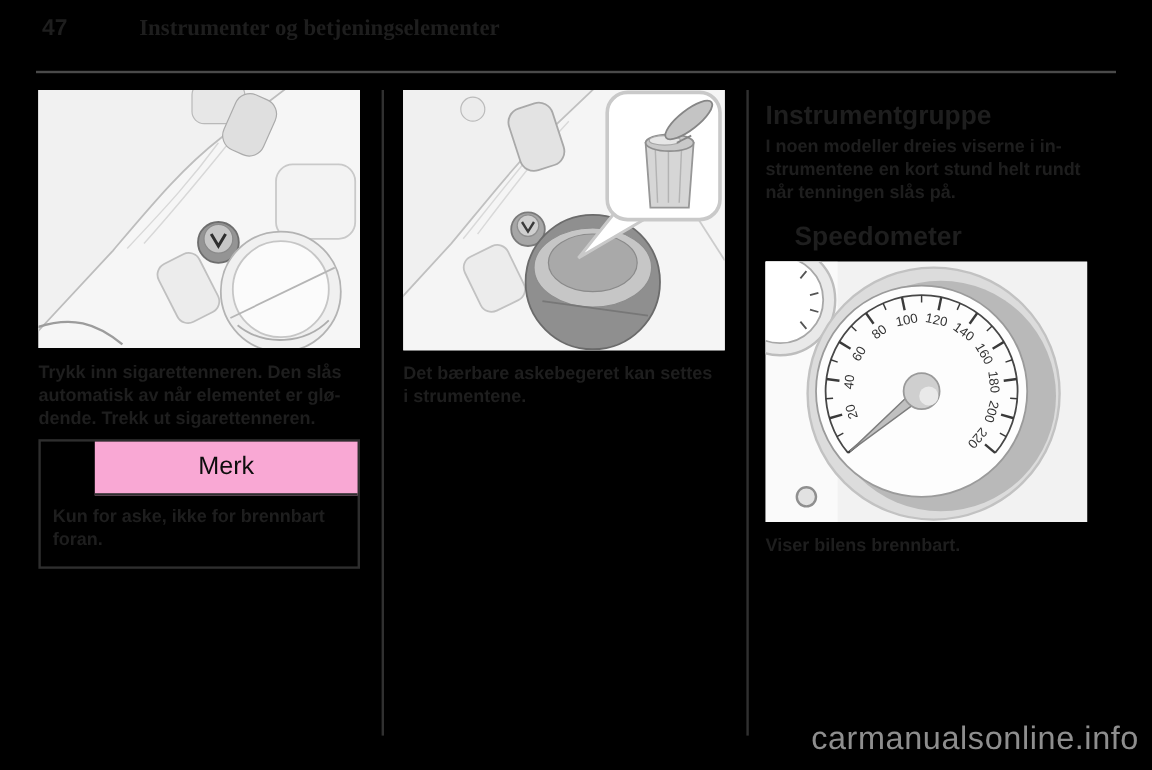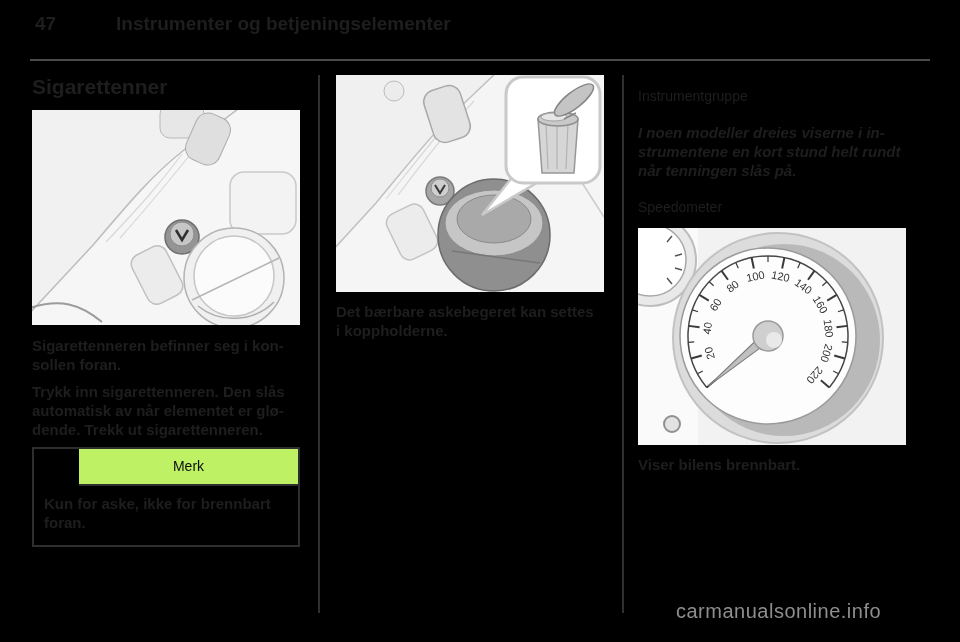--- a/index.html
+++ b/index.html
@@ -1,65 +1,64 @@
 <!DOCTYPE html>
 <html><head>
 <meta charset="utf-8">
 <title>Manual page</title>
 <style>
   * { margin:0; padding:0; box-sizing:border-box; }
   html,body { width:960px; height:642px; background:#000; overflow:hidden; }
   body { font-family:"Liberation Sans", sans-serif; color:#1e1e1e; position:relative; }
 
   .hdr-num   { position:absolute; left:35px;  top:13px; font-size:19px; font-weight:700; }
-  .hdr-title { position:absolute; left:116px; top:13px; font-size:19px; font-weight:700; }
+  .hdr-title { position:absolute; left:116px; top:13px; font-size:19px; font-weight:700;font-family:Liberation Serif, serif; }
   .hdr-rule  { position:absolute; left:30px;  top:59px; width:900px; height:2px; background:#4a4a4a; }
 
   .col  { position:absolute; top:75px; width:268px; }
   .col1 { left:32px; }
   .col2 { left:336px; }
   .col3 { left:638px; }
 
   .vdiv  { position:absolute; top:75px; width:2px; height:538px; background:#303030; }
   .vdiv1 { left:318px; }
   .vdiv2 { left:622px; }
 
   h1 { font-size:21px; line-height:24px; font-weight:700; margin:0 0 11px; white-space:pre-line; }
-  h2 { font-size:14px; line-height:22px; font-weight:400; }
+  h2 { font-size:22px; line-height:22px; font-weight:700; }
   p  { font-size:15px; line-height:19px; font-weight:700; white-space:pre-line; margin:0 0 8px; }
 
   figure { margin:0; }
   .fig   { display:block; background:#f6f6f6; }
   .fig1  { margin-bottom:11px; }
   .caption { margin-top:10px; }
 
   .sub1 { margin-top:10px; }
   .h2-aske { margin:13px 0 8px; }
-  .sub2 { margin-top:16px; margin-bottom:10px; }
+  .sub2 { margin-top:16px; margin-bottom:10px;margin-left:24px; }
 
   .merk { border:2px solid #2e2e2e; }
-  .merk-head { background:#bef264; color:#0d0d0d; text-align:center; font-size:14px; font-weight:400;
+  .merk-head { background:#f9a8d4; color:#0d0d0d; text-align:center; font-size:21px; font-weight:400;
                padding:9px 0 10px; border-bottom:2px solid #2e2e2e;margin-left:45px; }
   .merk-body { padding:8px 10px 13px; font-size:15px; font-weight:700; line-height:19px; white-space:pre-line; }
 
-  .watermark { position:absolute; left:676px; top:600px; font-size:20px; color:#8e8e8e;
+  .watermark { position:absolute; left:676px; top:600px; font-size:27px; color:#8e8e8e;
                letter-spacing:0.5px; font-weight:400; }
 </style>
 </head>
 <body>
 
 <div class="hdr-num">47</div>
 <div class="hdr-title">Instrumenter og betjeningselementer</div>
 <div class="hdr-rule"></div>
 
 <div class="vdiv vdiv1"></div>
 <div class="vdiv vdiv2"></div>
 
 <div class="col col1">
-  <h1>Sigarettenner</h1>
 
   <figure>
     <svg class="fig fig1" width="268" height="215" viewBox="0 0 268 215">
       <rect width="268" height="215" fill="#f6f6f6"></rect>
       <path d="M210,-4 L152,40 C120,65 96,94 62,134 L-4,205 L-4,-4 Z" fill="#f1f1f1" stroke="#bdbdbd" stroke-width="1.5"></path>
       <path d="M150,44 C128,74 108,96 74,132 M170,30 C146,60 120,92 88,128" fill="none" stroke="#d8d8d8" stroke-width="1.2"></path>
       <rect x="128" y="-6" width="44" height="34" rx="10" fill="#e7e7e7" stroke="#b9b9b9"></rect>
       <rect x="158" y="4" width="36" height="50" rx="13" transform="rotate(24 176 29)" fill="#dfdfdf" stroke="#ababab"></rect>
       <rect x="198" y="62" width="66" height="62" rx="14" fill="#f3f3f3" stroke="#c9c9c9" stroke-width="1.5"></rect>
       <rect x="106" y="138" width="38" height="54" rx="10" transform="rotate(-27 125 165)" fill="#ececec" stroke="#c0c0c0" stroke-width="1.5"></rect>
@@ -71,22 +70,20 @@
       <g>
         <circle cx="202" cy="168" r="50" fill="#f0f0f0" stroke="#b3b3b3" stroke-width="1.5"></circle>
         <circle cx="202" cy="166" r="40" fill="#fbfbfb" stroke="#c6c6c6" stroke-width="1.5"></circle>
         <path d="M160,190 L247,148" stroke="#b5b5b5" stroke-width="1.5"></path>
         <path d="M166,196 C188,214 222,212 242,192" fill="none" stroke="#adadad" stroke-width="1.5"></path>
       </g>
       <path d="M-2,198 C28,188 48,194 70,212" fill="none" stroke="#9c9c9c" stroke-width="2"></path>
     </svg>
   </figure>
 
-  <p>Sigarettenneren befinner seg i kon-
-sollen foran.</p>
   <p>Trykk inn sigarettenneren. Den slås
 automatisk av når elementet er glø-
 dende. Trekk ut sigarettenneren.</p>
 
 
   <div class="merk">
     <div class="merk-head">Merk</div>
     <div class="merk-body">Kun for aske, ikke for brennbart
 foran.</div>
   </div>
@@ -121,26 +118,26 @@
           <path d="M210,48 L212,94 M221,48 L221,94 M232,48 L230,94" stroke="#b3b3b3" stroke-width="1.2"></path>
           <ellipse cx="222" cy="44" rx="20" ry="7" fill="#c9c9c9" stroke="#8f8f8f" stroke-width="1.5"></ellipse>
           <ellipse cx="218" cy="42" rx="13" ry="4" fill="#e6e6e6" stroke="#a5a5a5"></ellipse>
           <ellipse cx="238" cy="25" rx="24" ry="8" transform="rotate(-38 238 25)" fill="#c4c4c4" stroke="#868686" stroke-width="1.5"></ellipse>
           <path d="M240,38 L228,44" stroke="#868686" stroke-width="1.5"></path>
         </g>
       </g>
     </svg>
   </figure>
   <p class="caption">Det bærbare askebegeret kan settes
-i koppholderne.</p>
+i strumentene.</p>
 </div>
 
 <div class="col col3">
   <h2 class="sub1">Instrumentgruppe</h2>
-  <p style="margin-top:16px;font-style:italic;">I noen modeller dreies viserne i in-
+  <p style="margin-top:6px;">I noen modeller dreies viserne i in-
 strumentene en kort stund helt rundt
 når tenningen slås på.</p>
   <h2 class="sub2">Speedometer</h2>
 
   <figure>
     <svg class="fig" width="268" height="217" viewBox="0 0 268 217" id="speedo-svg">
       <rect width="268" height="217" fill="#f2f2f2"></rect>
       <rect width="60" height="217" fill="#fafafa"></rect>
       <g>
         <circle cx="12" cy="32" r="46" fill="#e9e9e9" stroke="#bdbdbd" stroke-width="2"></circle>

